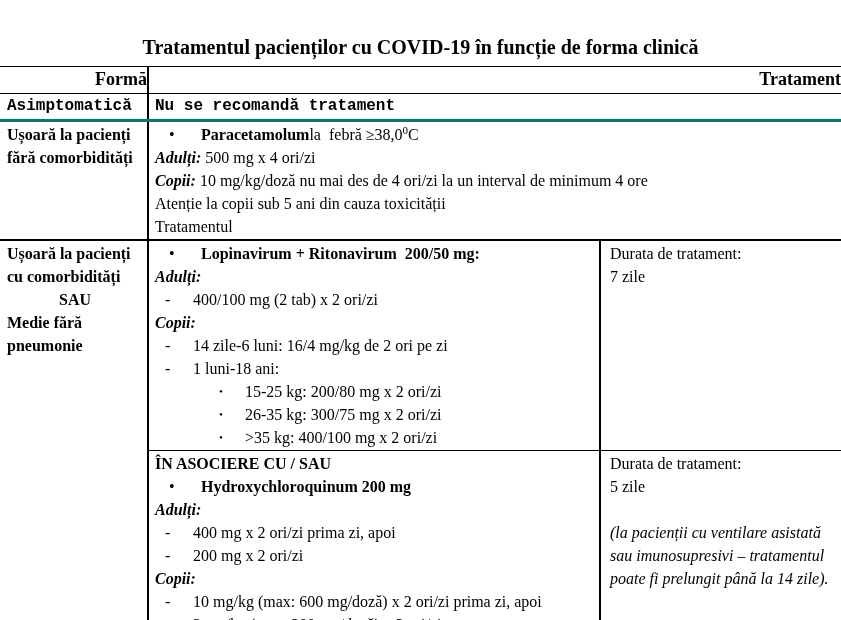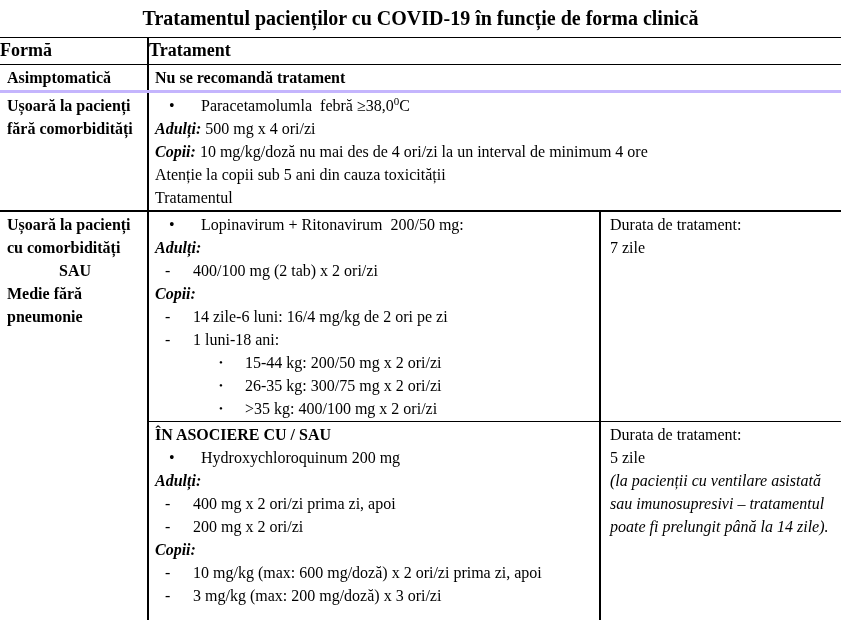--- a/index.html
+++ b/index.html
@@ -4,51 +4,51 @@
 <style>
   html,body { margin:0; padding:0; }
   body {
     width:841px; height:620px; overflow:hidden;
     background:#ffffff; color:#000000;
     font-family:"Liberation Serif","DejaVu Serif",serif;
     font-size:16px;
   }
   .title {
     height:30px; padding-top:7px;
-    text-align:center; font-weight:bold; font-size:20px;
+    text-align:center; font-weight:bold; font-size:20px;margin-top:29px;
   }
   table.doc {
     width:841px; border-collapse:collapse; table-layout:fixed;
   }
   col.c-forma { width:148px; }
   col.c-trat  { width:452px; }
   col.c-dur   { width:241px; }
   td, th { vertical-align:top; padding:1px 6px; line-height:23px; }
   tr.hdr th {
     border-top:1px solid #000; border-bottom:1px solid #000;
-    text-align:left; font-size:18px; font-weight:bold;
+    text-align:right; font-size:18px; font-weight:bold;
     height:24px; padding:1px 0;
   }
   .vline  { border-right:2px solid #000; }
-  tr.r1 td { border-bottom:3px solid #c4b5fd; font-weight:bold; height:22px; }
+  tr.r1 td { border-bottom:3px solid #0f766e; font-weight:bold; height:22px;font-family:Liberation Mono, monospace; }
   tr.r2 td { border-bottom:2px solid #000; }
   tr.r3a td.bline { border-bottom:1px solid #000; }
   td.forma { font-weight:bold; padding-left:7px; padding-right:4px; }
   .sau { text-align:center; }
   .b-line { position:relative; padding-left:46px; }
   .b-line .bullet { position:absolute; left:14px; }
-  .b-line .drug { font-weight:normal; }
+  .b-line .drug { font-weight:bold; }
   .d-line { position:relative; padding-left:38px; }
   .d-line .dash { position:absolute; left:10px; }
   .w-line { position:relative; padding-left:90px; }
   .w-line .wbullet { position:absolute; left:64px; font-size:11px; }
   .lbl { font-weight:bold; font-style:italic; }
   .assoc { font-weight:bold; }
   td.dur { padding-left:9px; padding-right:4px; }
-  .note { font-style:italic; }
+  .note { font-style:italic; margin-top:23px; }
   .wrap-early { padding-right:48px; }
   sup { font-size:11px; line-height:0; }
   tr.r2  { height:118px;margin-left:48px; }
   tr.r3a { height:210px;margin-top:24px; }
   tr.r3b { height:212px; }
 </style>
 </head>
 <body>
 
 <div class="title">Tratamentul pacienților cu COVID-19 în funcție de forma clinică</div>
@@ -92,21 +92,21 @@
     </td>
     <td class="vline bline">
       <div class="b-line">
         <span class="bullet">•</span><span class="drug">Lopinavirum + Ritonavirum&nbsp; 200/50 mg:</span>
       </div>
       <div class="lbl">Adulți:</div>
       <div class="d-line"><span class="dash">-</span><span>400/100 mg (2 tab) x 2 ori/zi</span></div>
       <div class="lbl">Copii:</div>
       <div class="d-line"><span class="dash">-</span><span>14 zile-6 luni: 16/4 mg/kg de 2 ori pe zi</span></div>
       <div class="d-line"><span class="dash">-</span><span>1 luni-18 ani:</span></div>
-      <div class="w-line"><span class="wbullet">•</span><span>15-44 kg: 200/50 mg x 2 ori/zi</span></div>
+      <div class="w-line"><span class="wbullet">•</span><span>15-25 kg: 200/80 mg x 2 ori/zi</span></div>
       <div class="w-line"><span class="wbullet">•</span><span>26-35 kg: 300/75 mg x 2 ori/zi</span></div>
       <div class="w-line"><span class="wbullet">•</span><span>&gt;35 kg: 400/100 mg x 2 ori/zi</span></div>
     </td>
     <td class="dur bline">
       <div>Durata de tratament:</div>
       <div>7 zile</div>
     </td>
   </tr>
 
   <tr class="r3b">

